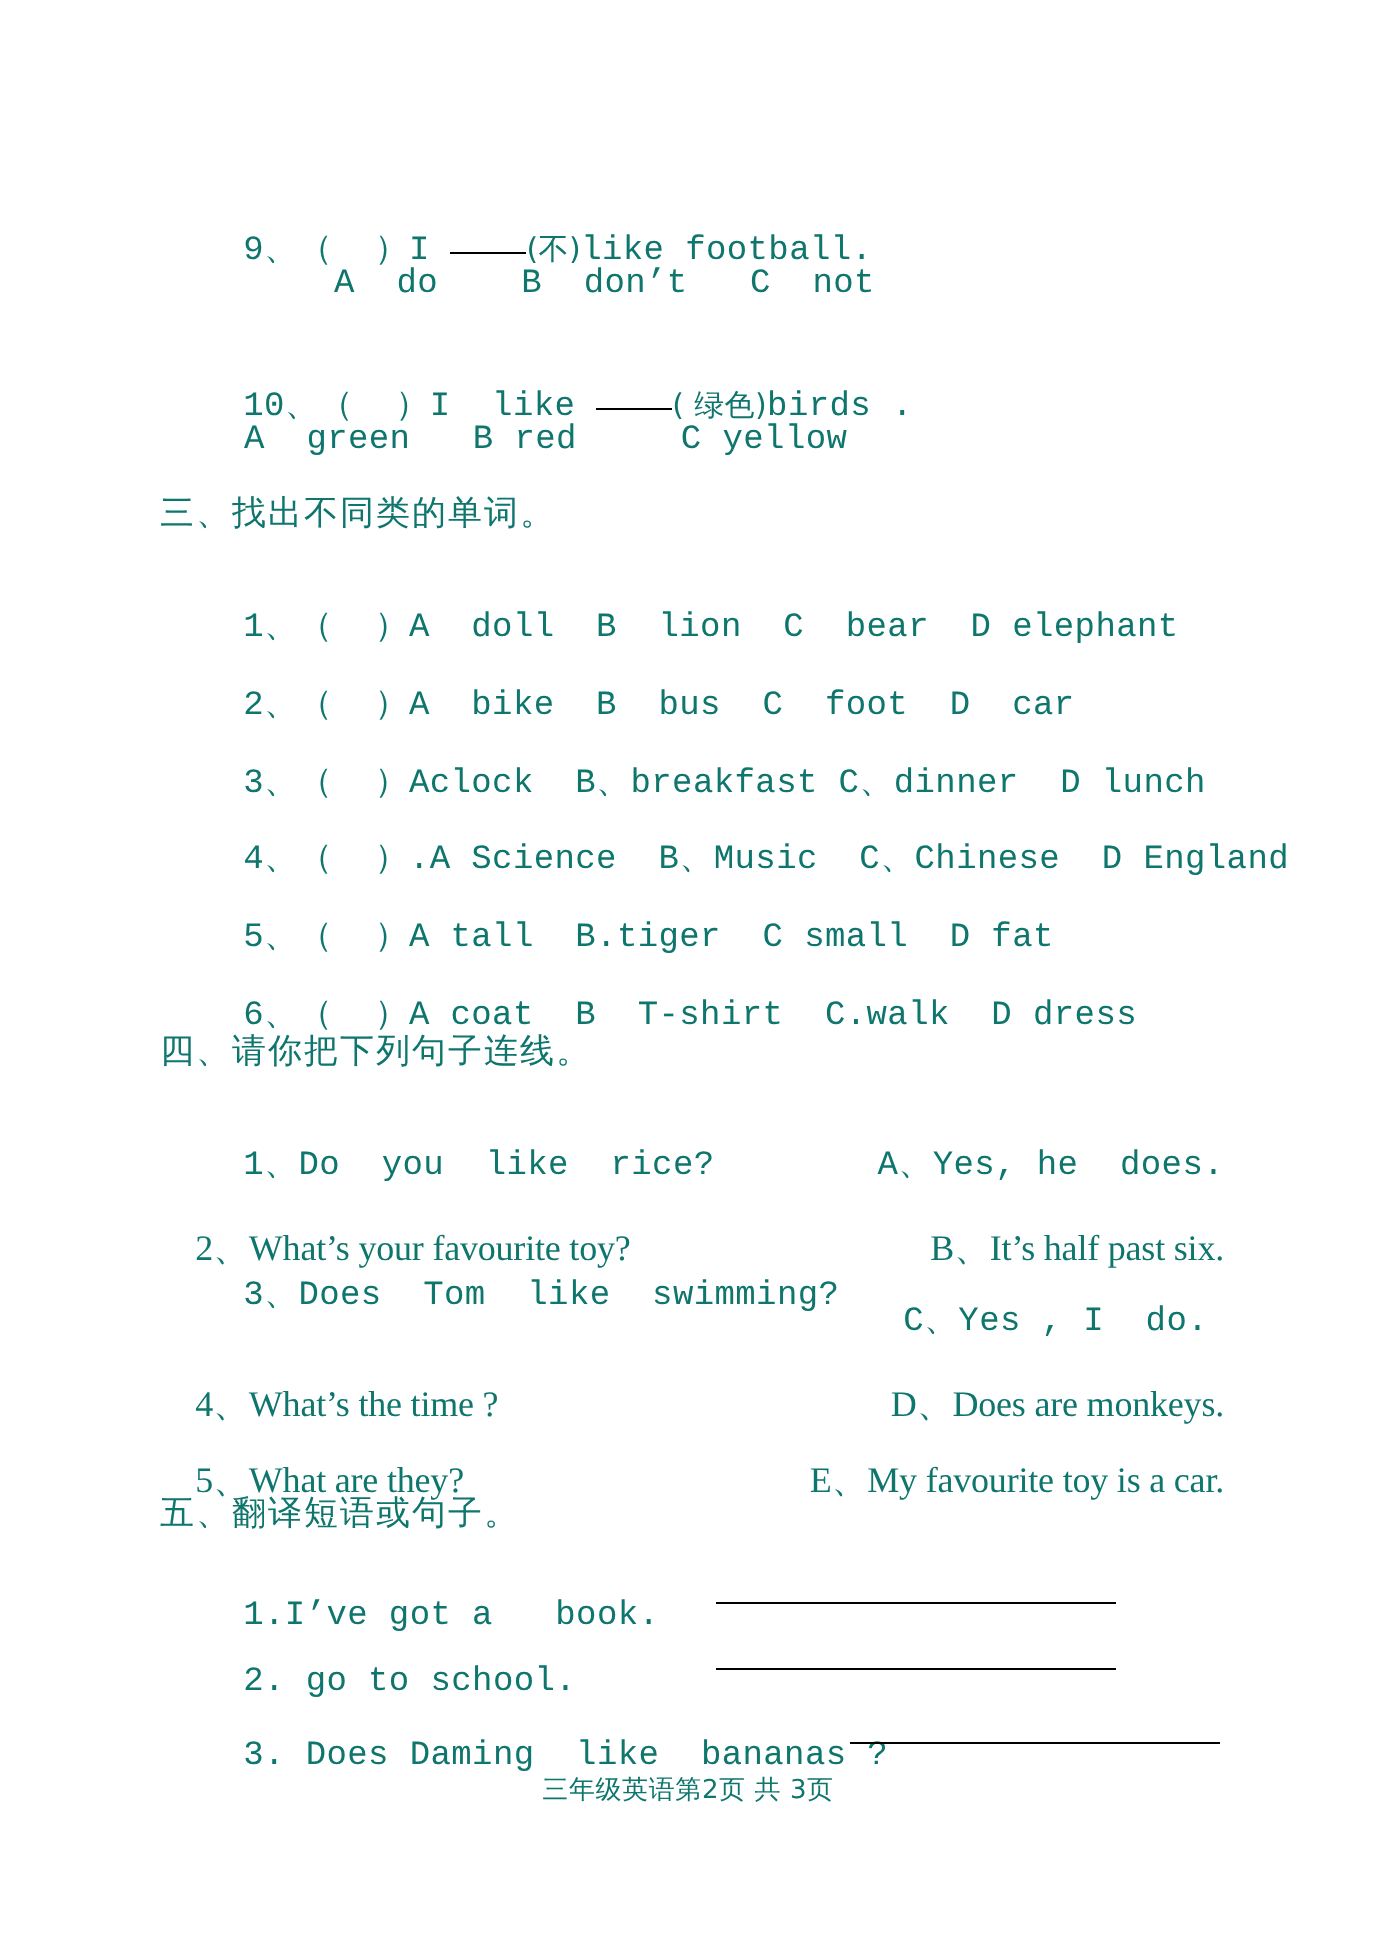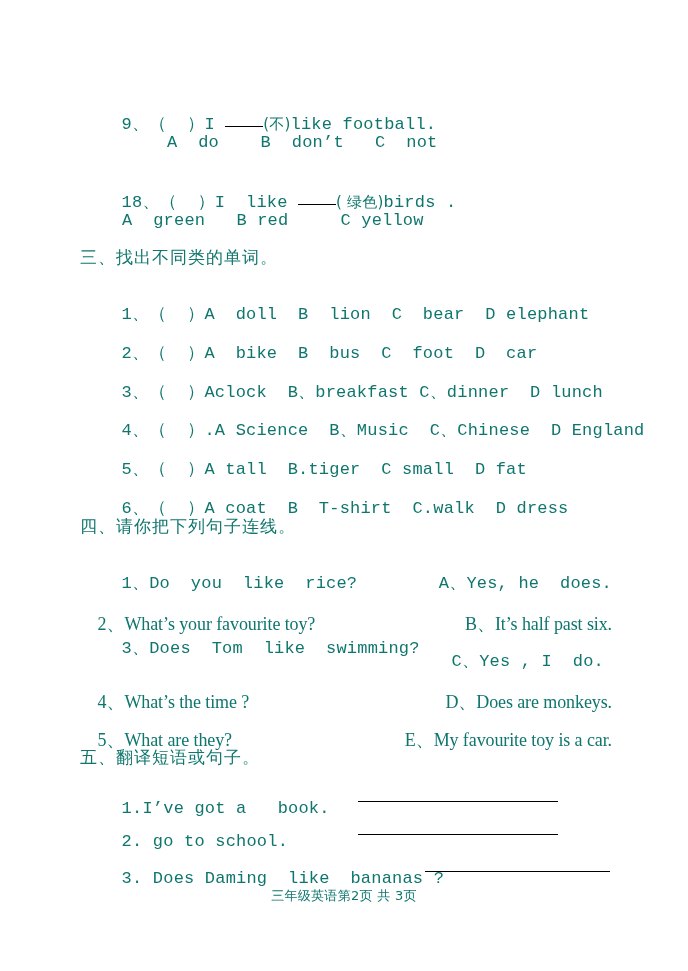--- a/index.html
+++ b/index.html
@@ -80,21 +80,21 @@
 
 <div class="page">
 
   <div class="ln mono" style="left:80px; top:94px;">
     <span>9、</span><span>（  ）</span><span>I </span><span class="blank-sm"></span><span class="cjk-inline">(不)</span><span>like football.</span>
   </div>
 
   <div class="ln mono" style="left:135px; top:134px;margin-left:32px;">A  do    B  don’t   C  not</div>
 
   <div class="ln mono" style="left:80px; top:172px;">
-    <span>18、</span><span>（  ）</span><span>I  like </span><span class="blank-sm"></span><span class="cjk-inline">( 绿色)</span><span>birds .</span>
+    <span>10、</span><span>（  ）</span><span>I  like </span><span class="blank-sm"></span><span class="cjk-inline">( 绿色)</span><span>birds .</span>
   </div>
 
   <div class="ln mono" style="left:122px; top:212px;">A  green   B red     C yellow</div>
 
   <div class="ln cjk" style="left:80px; top:249px;">三、找出不同类的单词。</div>
 
   <div class="ln mono" style="left:80px; top:289px;">
     <span>1、</span><span>（  ）</span><span>A  doll  B  lion  C  bear  D elephant</span>
   </div>
 

